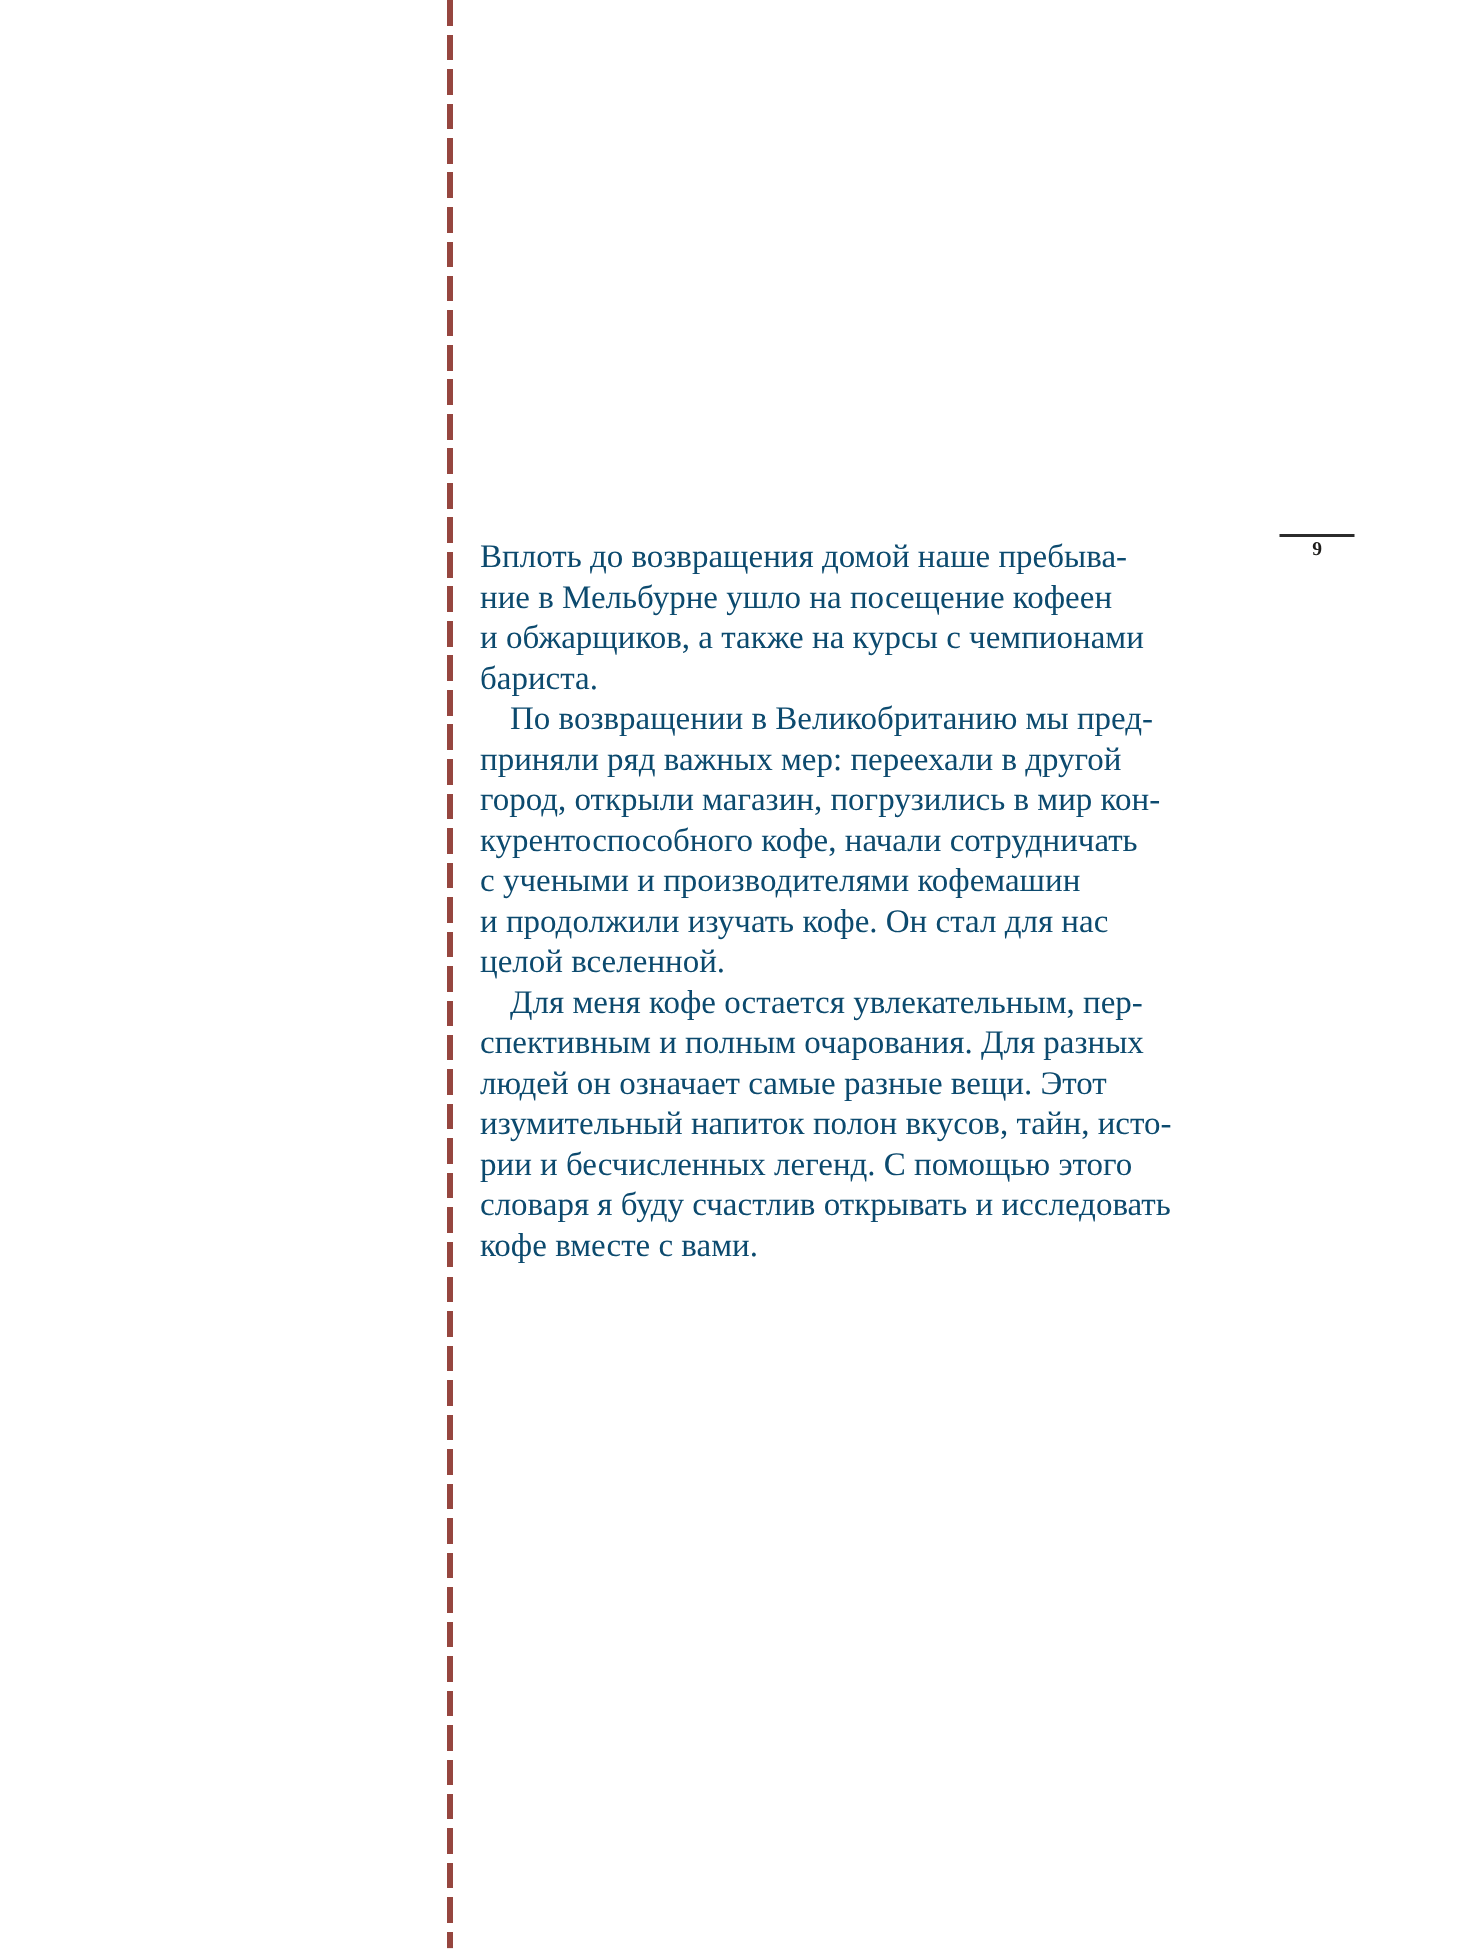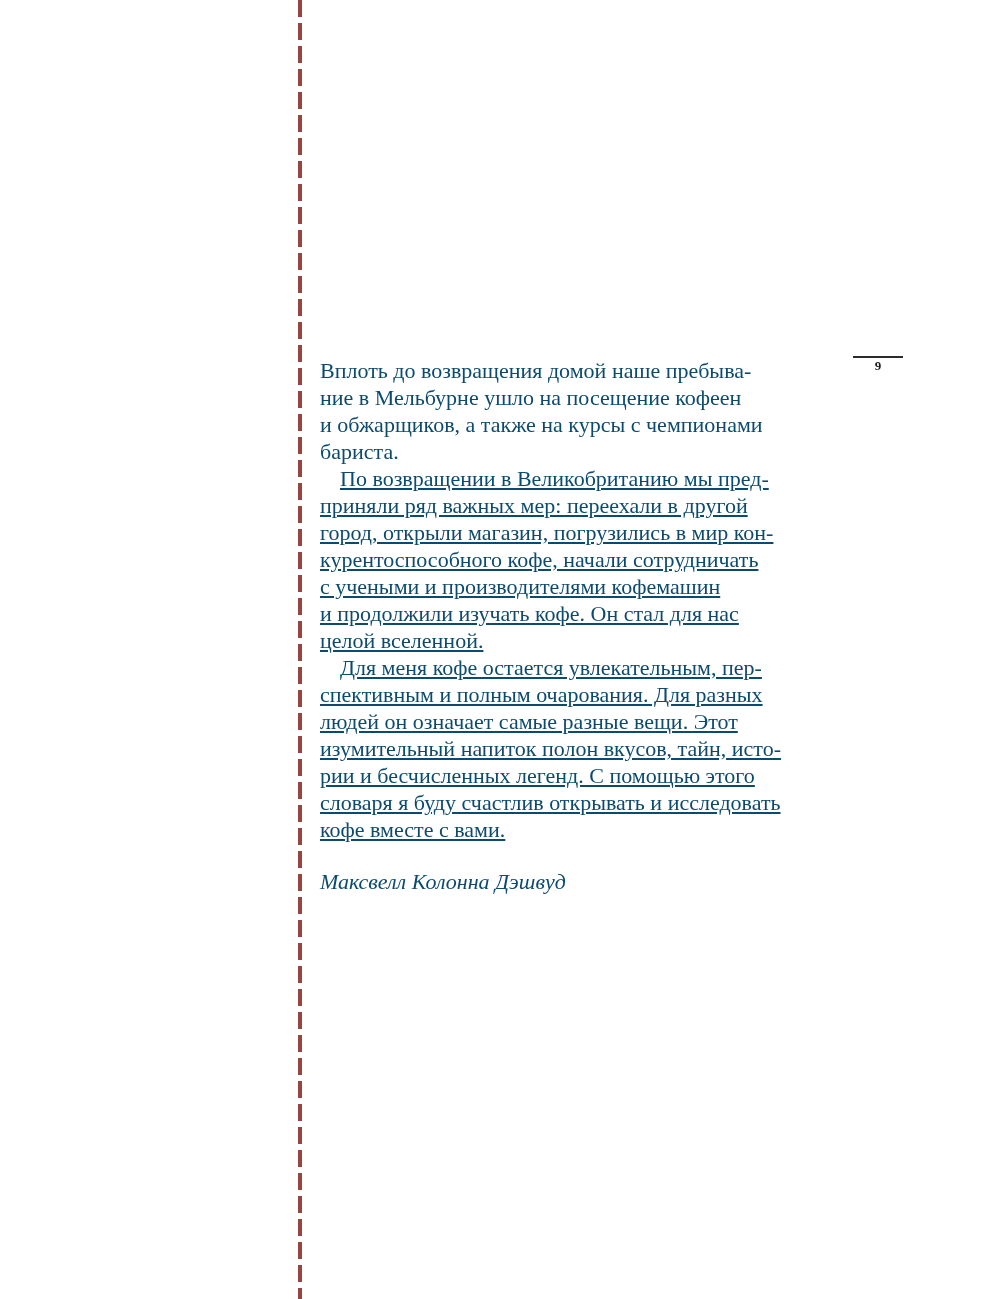--- a/index.html
+++ b/index.html
@@ -60,21 +60,20 @@
     font-size: 22px;
     line-height: 27px;
   }
   .paragraph {
     margin: 0;
     white-space: pre-line;   
     text-align: left;
   }
   .paragraph.indent {
     text-indent: 20px;
-    text-decoration: underline;
   }
   .signature {
     margin: 25px 0 0 0;
     font-style: italic;
     font-size: 22px;
     line-height: 27px;
     white-space: pre-line;
   }
 </style>
 </head>
@@ -101,16 +100,15 @@
 с учеными и производителями кофемашин
 и продолжили изучать кофе. Он стал для нас
 целой вселенной.</p>
     <p class="paragraph indent">Для меня кофе остается увлекательным, пер-
 спективным и полным очарования. Для разных
 людей он означает самые разные вещи. Этот
 изумительный напиток полон вкусов, тайн, исто-
 рии и бесчисленных легенд. С помощью этого
 словаря я буду счастлив открывать и исследовать
 кофе вместе с вами.</p>
-    <p class="signature">Максвелл Колонна Дэшвуд</p>
   </div>
 
 </div>
 
 </body></html>

